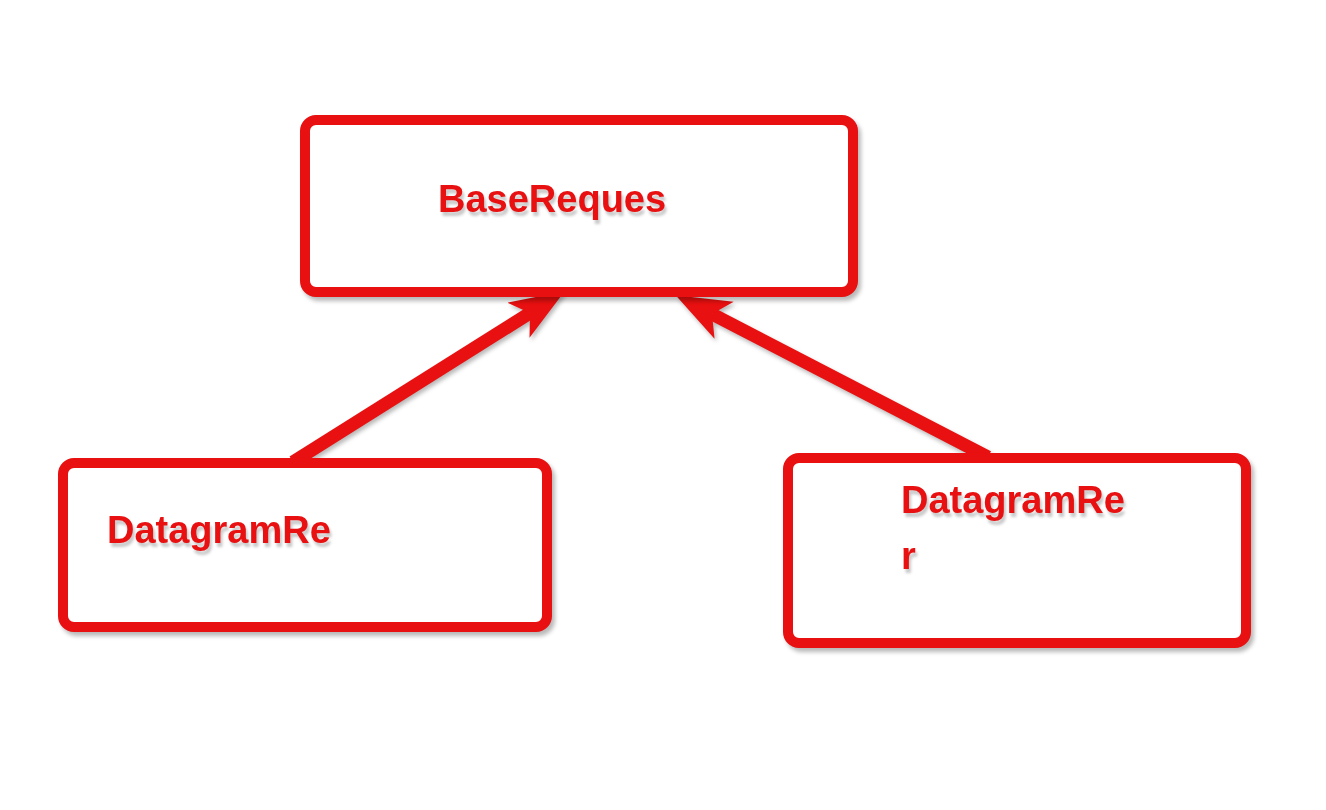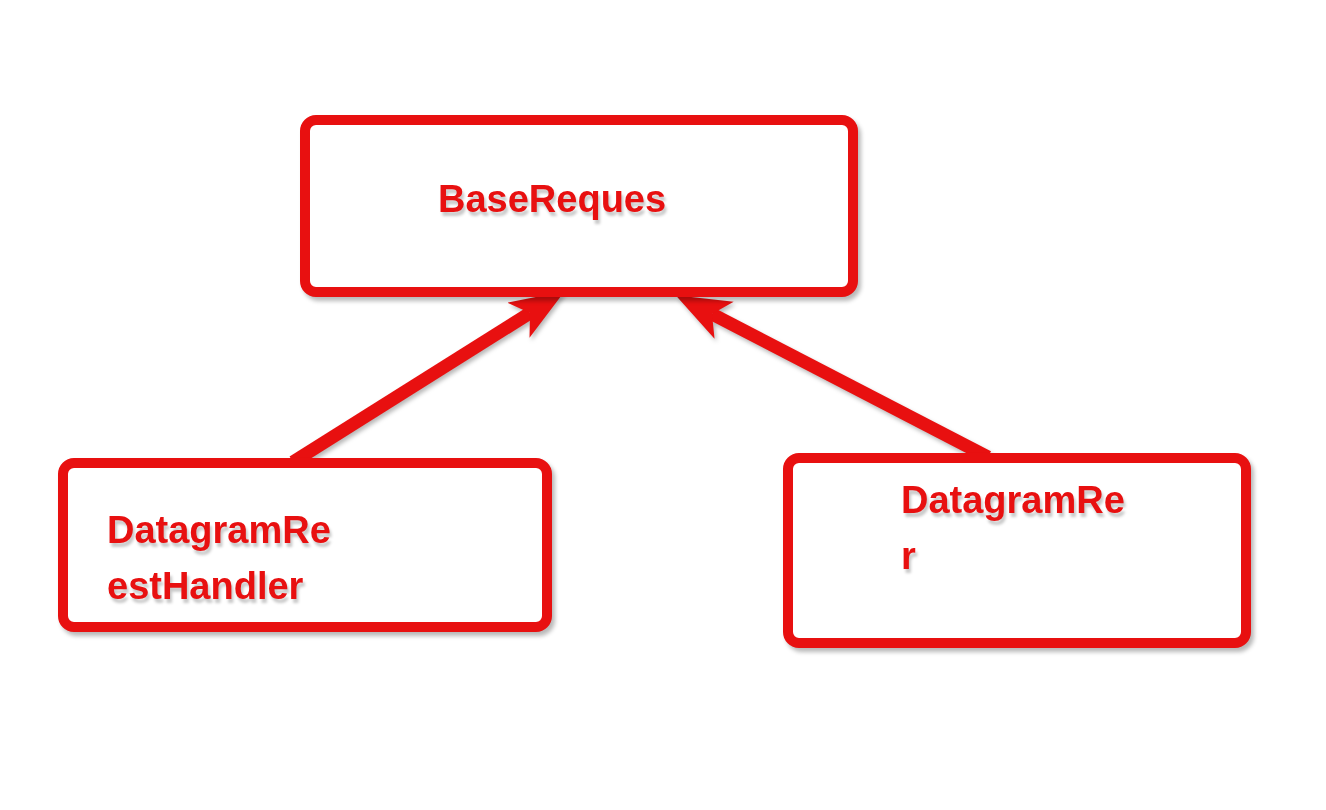--- a/index.html
+++ b/index.html
@@ -81,21 +81,20 @@
 
   <div class="node" id="node-base">
     <div class="label">
       <span class="line">BaseReques</span>
     </div>
   </div>
 
   <div class="node" id="node-stream">
     <div class="label">
       <span class="line">DatagramRe</span>
-      <span class="line">estHandler</span>
     </div>
   </div>
 
   <div class="node" id="node-datagram">
     <div class="label">
       <span class="line">DatagramRe</span>
       <span class="line">r</span>
     </div>
   </div>
 

